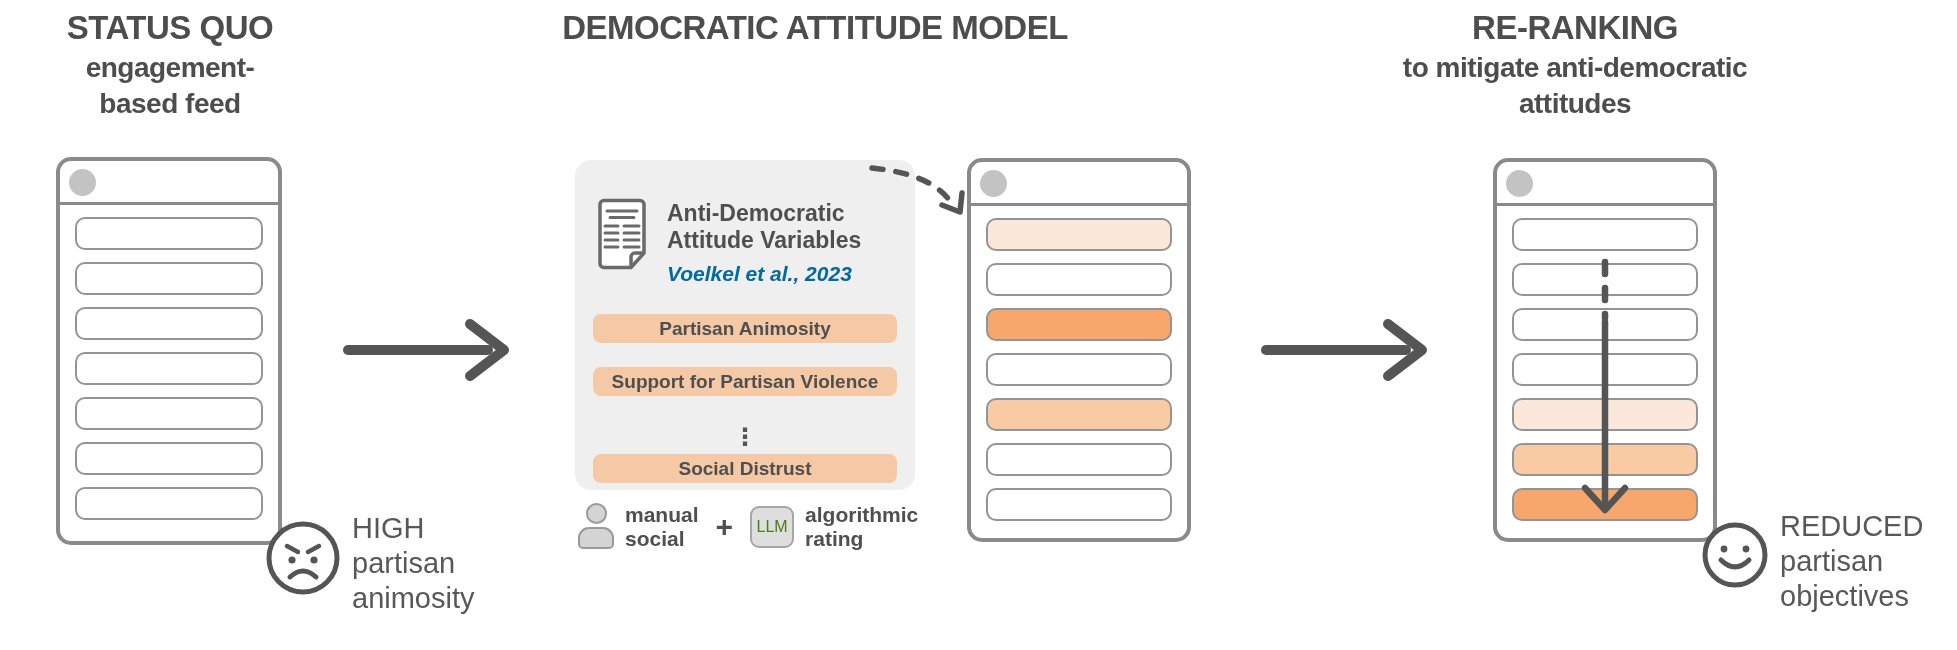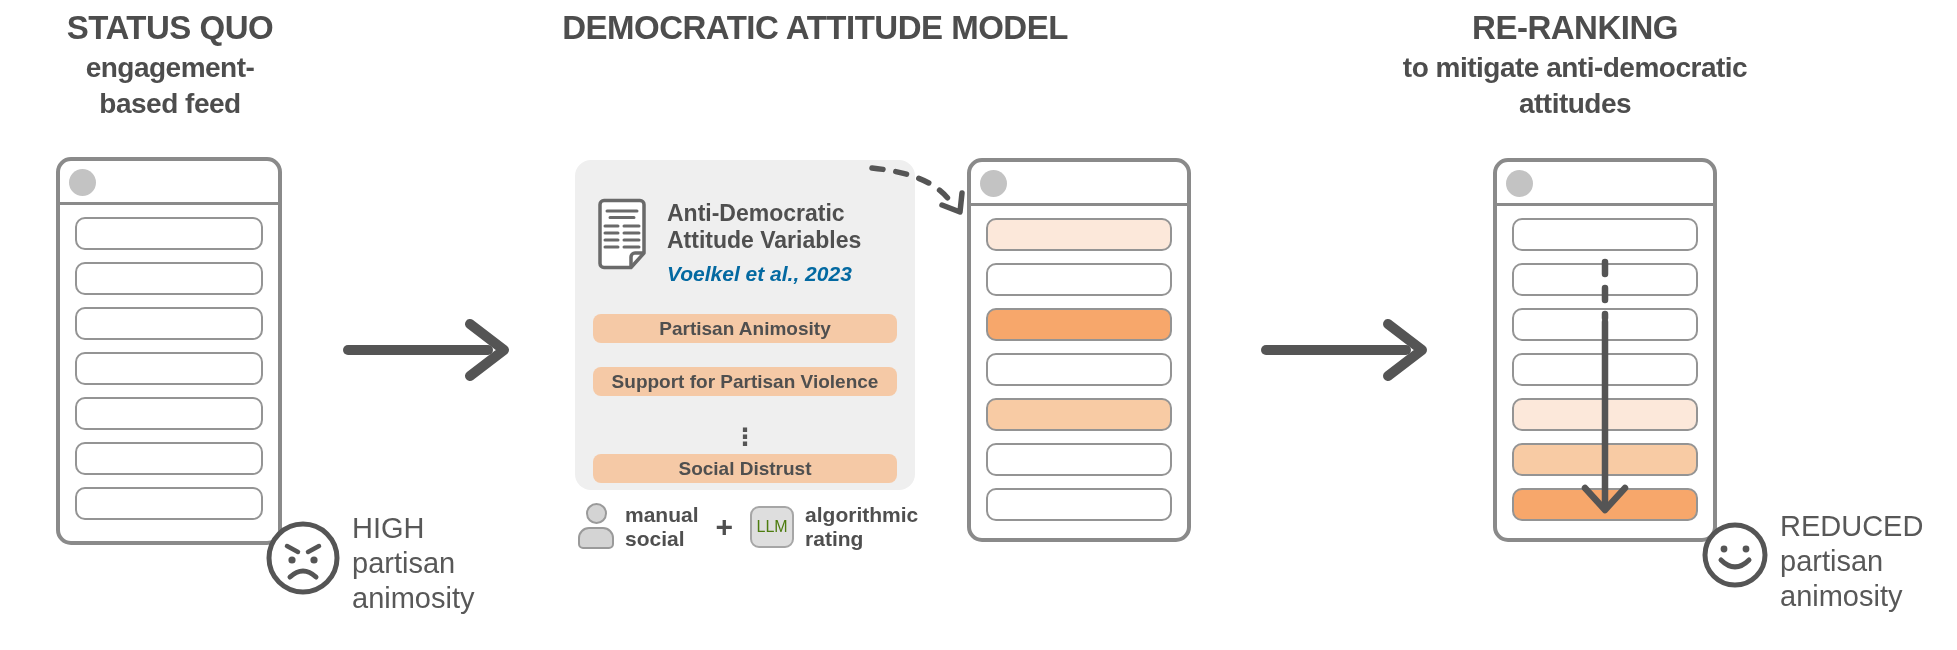--- a/index.html
+++ b/index.html
@@ -175,15 +175,15 @@
 animosity</div>
 
   <svg class="abs" style="left:1701px; top:521px;" width="68" height="68" viewBox="0 0 68 68">
     <circle cx="34" cy="34" r="30" fill="#ffffff" stroke="#555" stroke-width="5"></circle>
     <circle cx="23" cy="28" r="3.4" fill="#555"></circle>
     <circle cx="45" cy="28" r="3.4" fill="#555"></circle>
     <path d="M20,39 Q34,53 48,39" stroke="#555" stroke-width="5" stroke-linecap="round" fill="none"></path>
   </svg>
   <div class="mood-caption" style="left:1780px; top:509px;">REDUCED
 partisan
-animosity</div>
+objectives</div>
 
 </div>
 
 </body></html>

